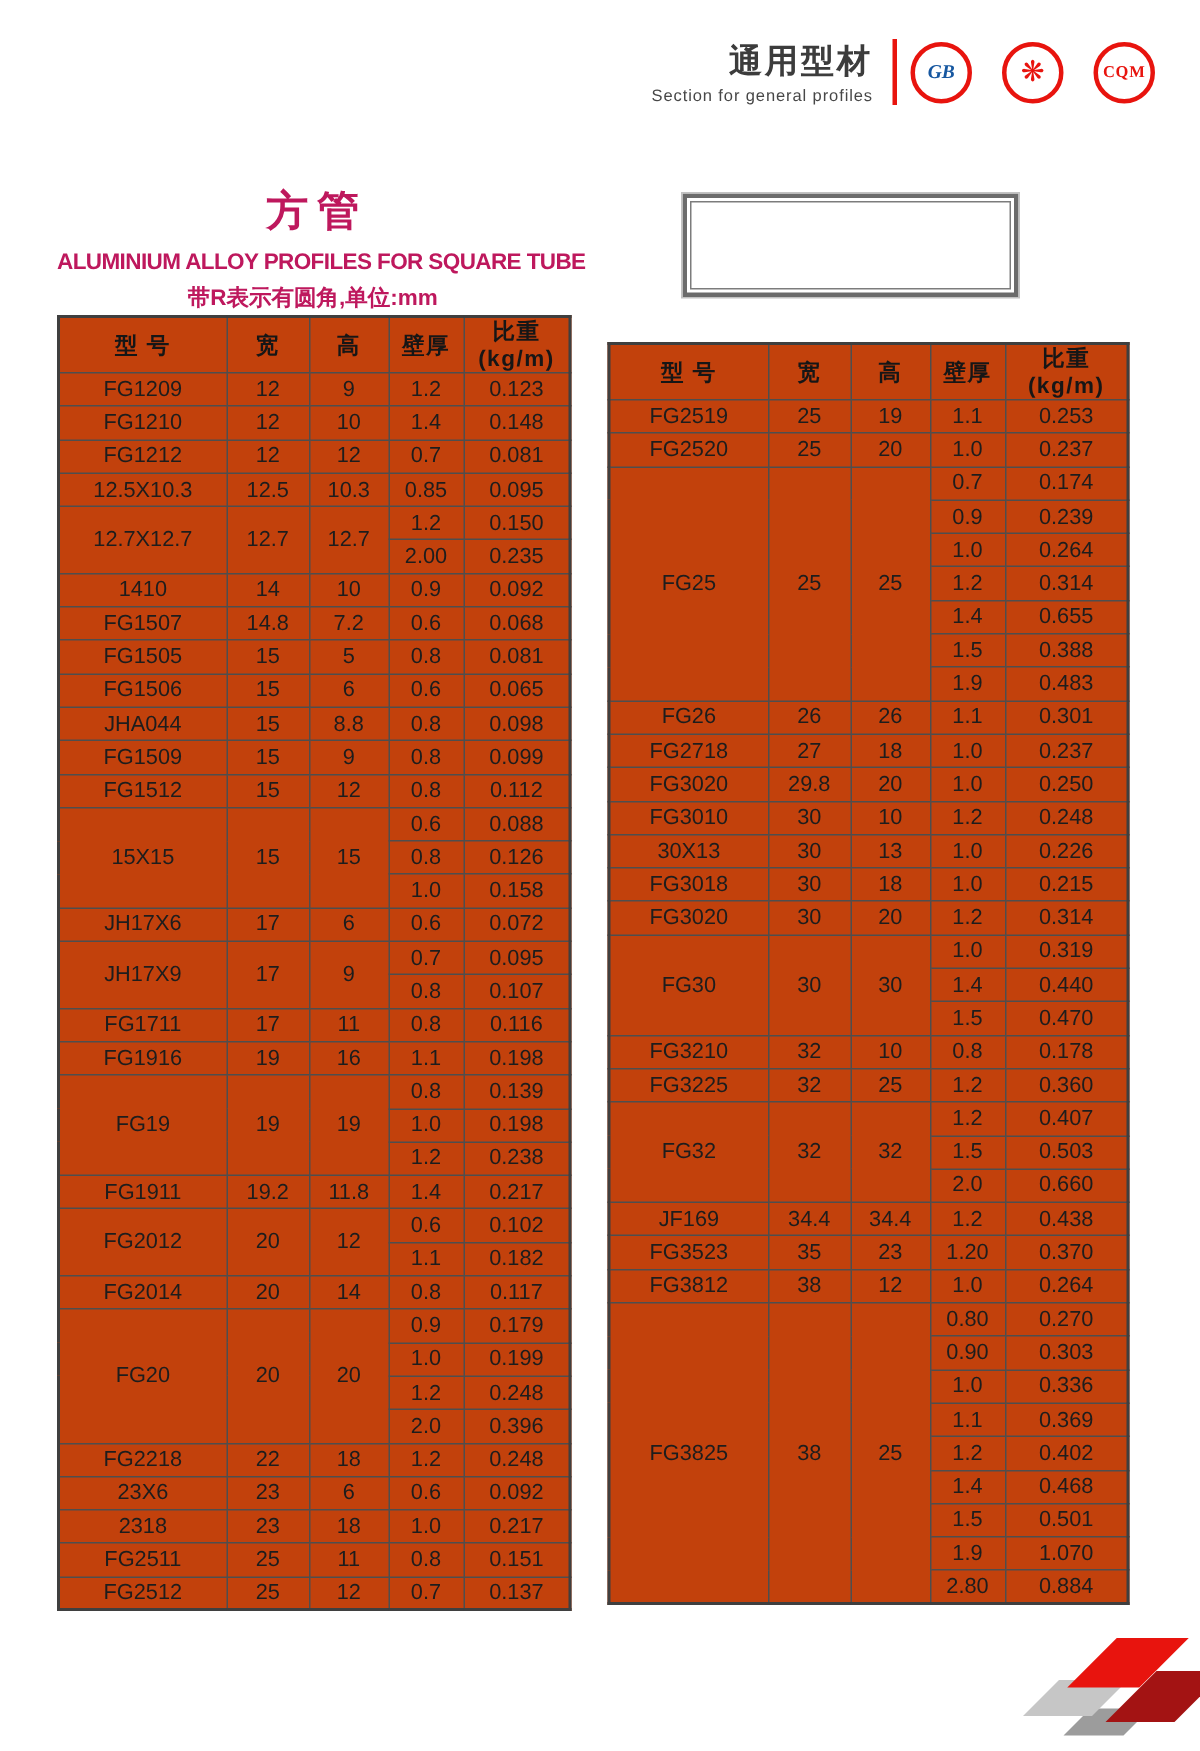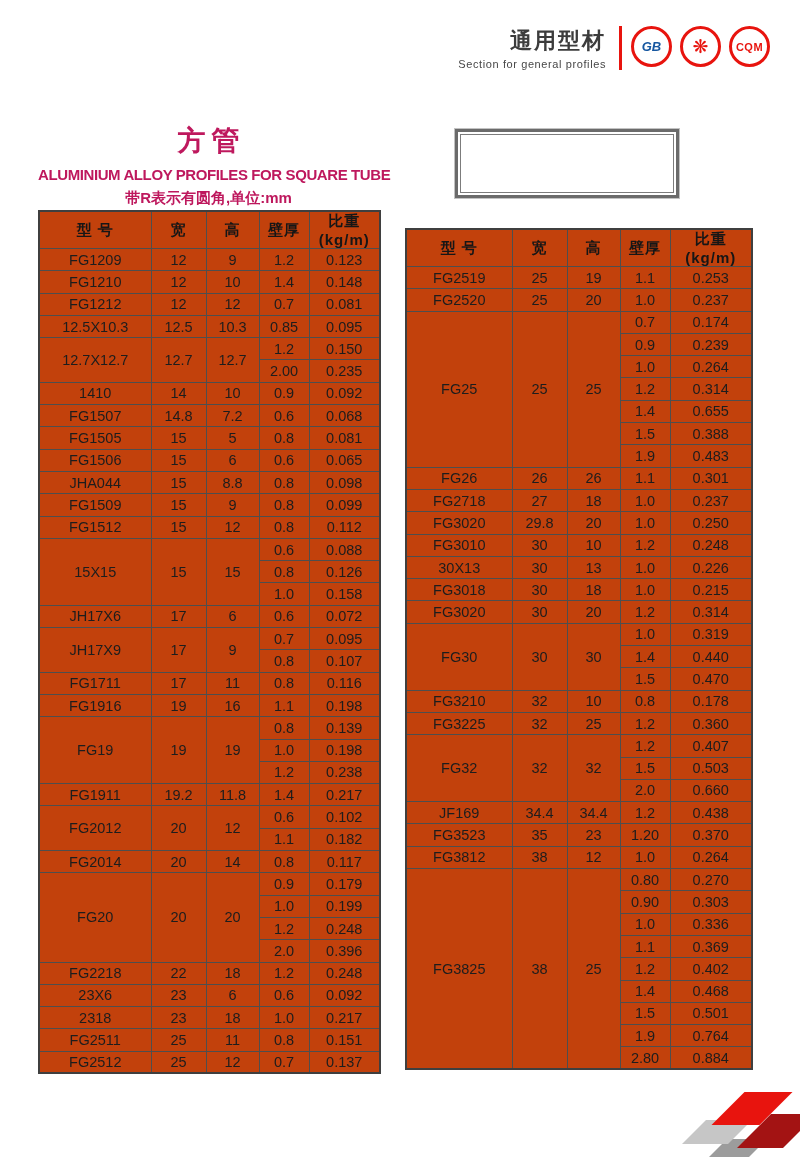--- a/index.html
+++ b/index.html
@@ -1,26 +1,26 @@
 <!DOCTYPE html>
 <html style="--accent: #e8140e; --darkred: #a31313; --lgray: #c6c6c6; --mgray: #9c9c9c; --tborder: #4e4e4e;"><head>
 <meta charset="utf-8">
 <style>
   * { margin:0; padding:0; box-sizing:border-box; }
   html,body { background:#ffffff; }
   body { font-family:"Liberation Sans", sans-serif; color:#1d1d1d; }
   .page { position:relative; width:800px; height:1167px; background:#fff; overflow:hidden; }
 
   
-  .top-header { position:absolute; top:26px; right:30px; display:flex; align-items:flex-start; }
+  .top-header { position:absolute; top:26px; right:30px; display:flex; align-items:center; }
   .head-text { text-align:right; margin-right:10px; }
   .head-zh { font-size:22px; font-weight:bold; color:#3c3c3c; letter-spacing:2px; white-space:nowrap; }
   .head-en { font-size:11px; color:#474747; letter-spacing:0.6px; margin-top:2px; white-space:nowrap; }
   .head-divider { width:3px; height:44px; background:var(--accent,#e8140e); margin:0 9px 0 3px; }
-  .logos { display:flex; gap:8px; align-items:center; }
+  .logos { display:flex; gap:20px; align-items:center;font-family:Liberation Serif, serif; }
   .logo { width:41px; height:41px; border-radius:50%; border:3px solid var(--accent,#e8140e);
           display:flex; align-items:center; justify-content:center; background:#fff; position:relative; }
   .logo-gb span { color:#1657a0; font-weight:bold; font-style:italic; font-size:13px; }
   .logo-seal span { color:var(--accent,#e8140e); font-size:19px; line-height:1; }
   .logo-cqm span { color:var(--accent,#e8140e); font-weight:bold; font-size:11px; letter-spacing:0.5px; }
 
   
   .intro { position:absolute; left:38px; top:122px; width:341px; text-align:center; color:#be185d; }
   .intro-zh { font-size:28px; font-weight:bold; letter-spacing:6px; text-indent:6px; }
   .intro-en { font-size:15px; font-weight:bold; letter-spacing:-0.4px; margin-top:6px; white-space:nowrap; }
@@ -544,21 +544,21 @@
         <tr>
           <td>1.4</td>
           <td>0.468</td>
         </tr>
         <tr>
           <td>1.5</td>
           <td>0.501</td>
         </tr>
         <tr>
           <td>1.9</td>
-          <td>0.764</td>
+          <td>1.070</td>
         </tr>
         <tr>
           <td>2.80</td>
           <td>0.884</td>
         </tr>
       </tbody>
   </table>
 
   <div class="footer-band">
     <div class="brand">

